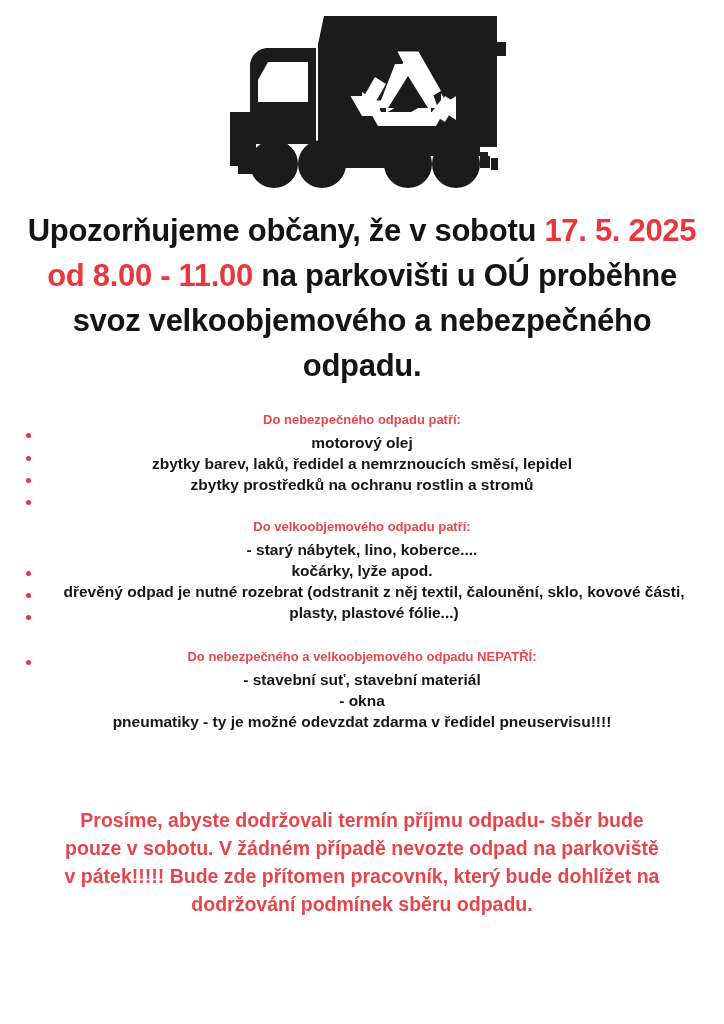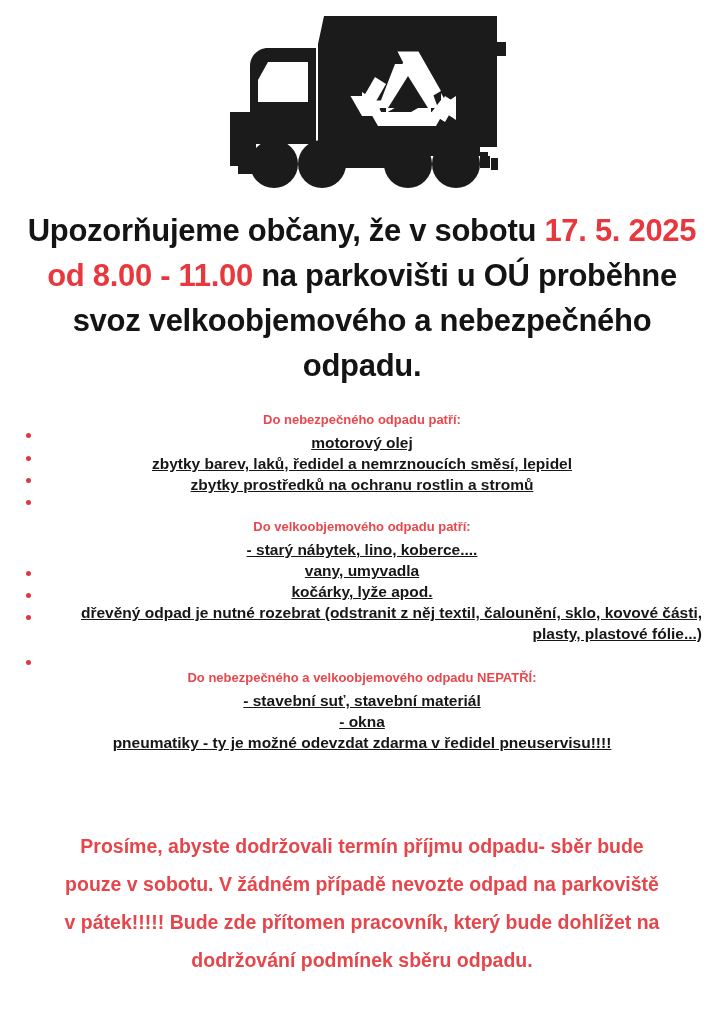--- a/index.html
+++ b/index.html
@@ -70,45 +70,43 @@
     color: #e8484d;
     margin-bottom: 2px;
   }
   .sec-line {
     text-align: center;
     font-weight: bold;
     font-size: 15.5px;
     line-height: 21px;
     color: #171717;
     padding: 0 36px;
-    text-decoration: underline;
   }
   .sec-line.indented {
     padding-left: 46px;
     padding-right: 22px;
-    text-align: right;
   }
 
   
   .bullet {
     position: absolute;
     left: 26px;
     width: 5px;
     height: 5px;
     border-radius: 50%;
     background: #d93a44;
   }
 
   
   .footer-note {
     margin: 74px 58px 0 58px;
     text-align: center;
     font-weight: bold;
     font-size: 19.5px;
-    line-height: 38px;
+    line-height: 28px;
     color: #e5464c;
   }
 </style>
 </head>
 <body>
 
 <div class="poster">
 
   <div class="truck-wrap">
     <svg width="300" height="188" viewBox="0 0 300 188" role="img">
@@ -186,21 +184,20 @@
     <div class="section">
       <div class="sec-head">Do nebezpečného odpadu patří:</div>
       <div class="sec-line">motorový olej</div>
       <div class="sec-line">zbytky barev, laků, ředidel a nemrznoucích směsí, lepidel</div>
       <div class="sec-line">zbytky prostředků na ochranu rostlin a stromů</div>
     </div>
 
     <div class="section" style="margin-top:22px">
       <div class="sec-head">Do velkoobjemového odpadu patří:</div>
       <div class="sec-line">- starý nábytek, lino, koberce....</div>
-      <div class="sec-line">vany, umyvadla</div>
       <div class="sec-line">kočárky, lyže apod.</div>
       <div class="sec-line indented">dřevěný odpad je nutné rozebrat (odstranit z něj textil, čalounění, sklo, kovové části, plasty, plastové fólie...)</div>
     </div>
 
     <div class="section" style="margin-top:24px">
       <div class="sec-head">Do nebezpečného a velkoobjemového odpadu NEPATŘÍ:</div>
       <div class="sec-line">- stavební suť, stavební materiál</div>
       <div class="sec-line">- okna</div>
       <div class="sec-line">pneumatiky - ty je možné odevzdat zdarma v ředidel pneuservisu!!!!</div>
     </div>

